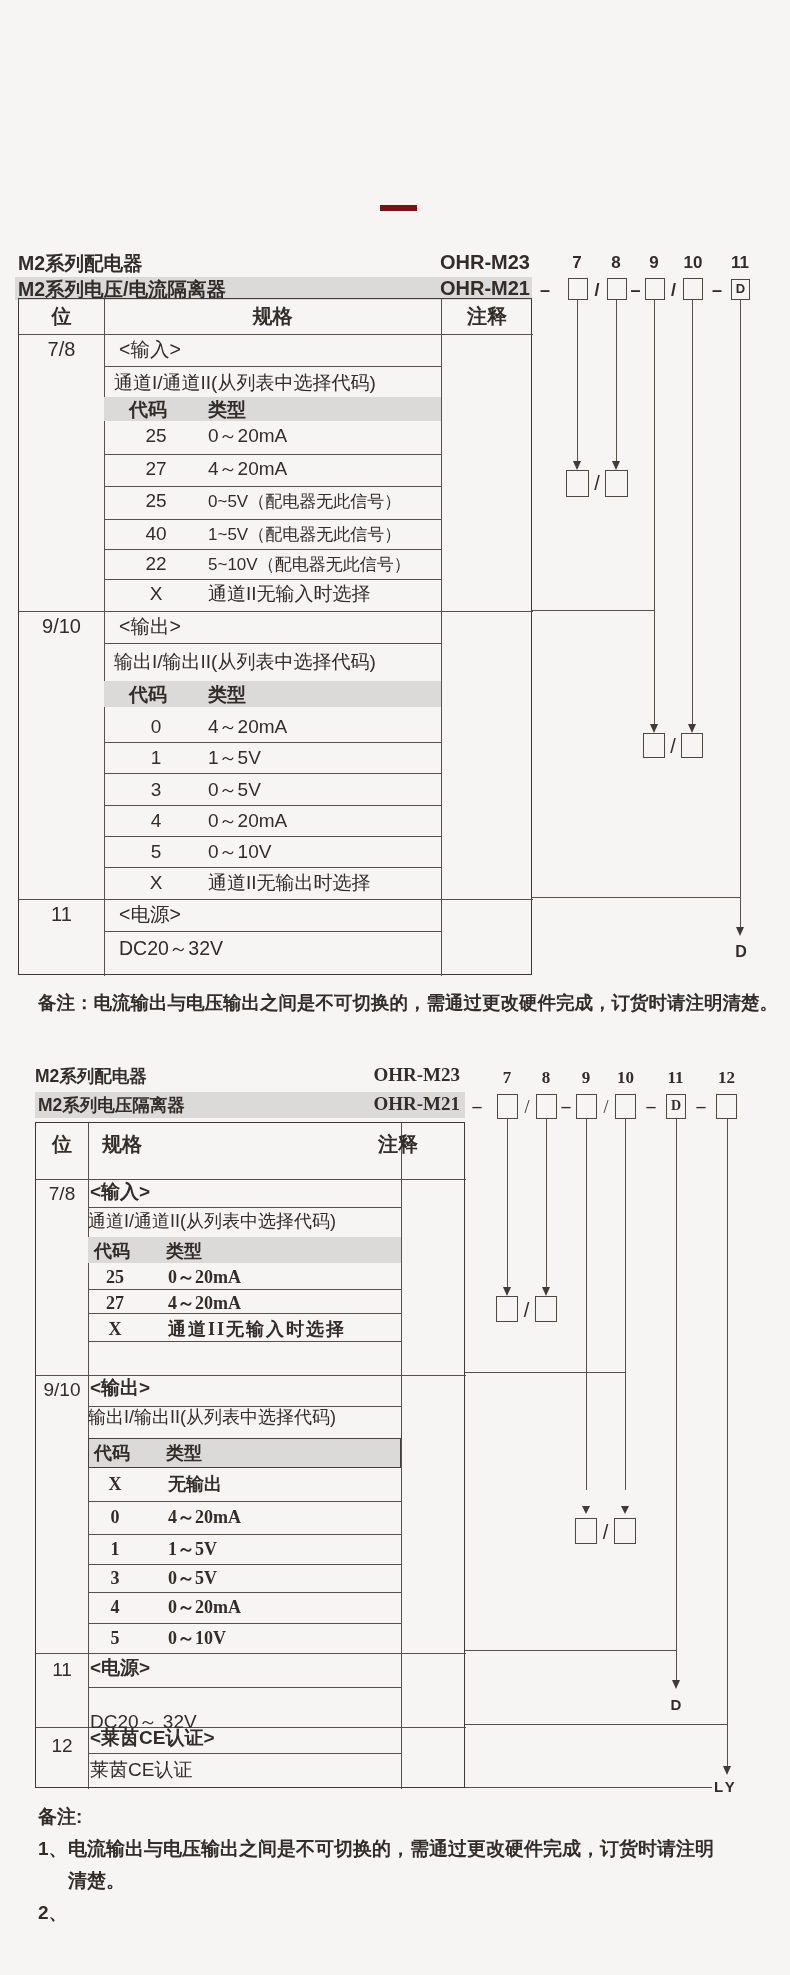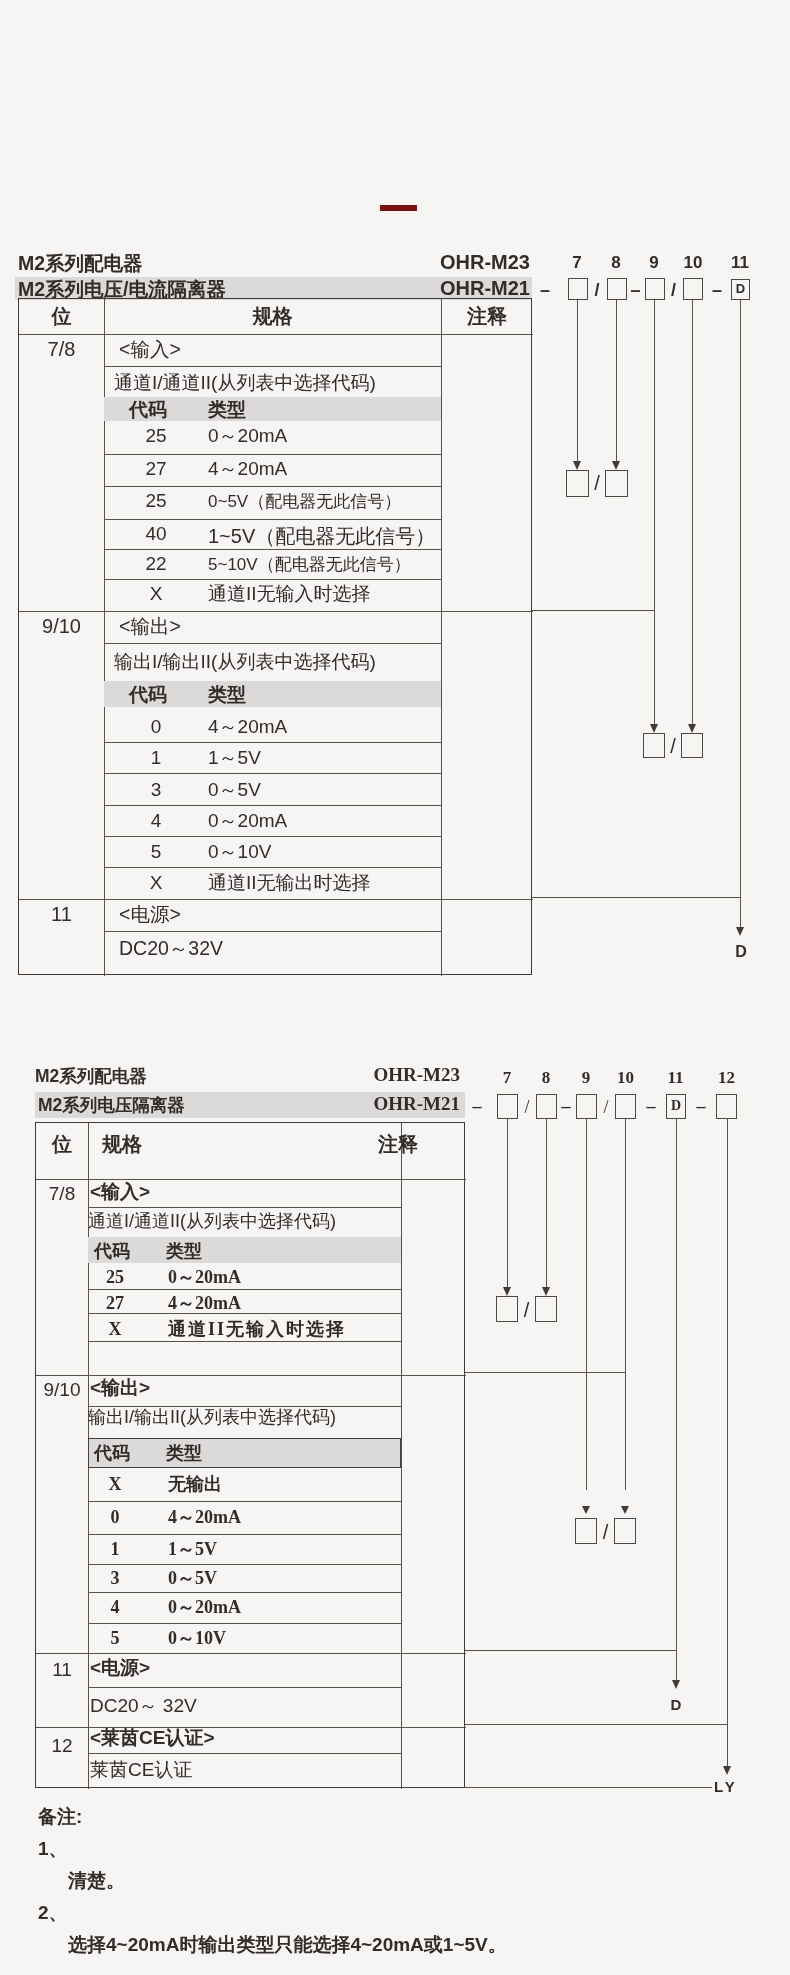--- a/index.html
+++ b/index.html
@@ -111,21 +111,21 @@
     <div class="t f19 b6" style="left:110px;top:100px">代码</div>
     <div class="t f19 b6" style="left:189px;top:100px">类型</div>
 
     <div class="t f19 b5 ctr" style="left:117px;top:126px;width:40px">25</div>
     <div class="t f19 b5" style="left:189px;top:126px">0～20mA</div>
     <div class="t f19 b5 ctr" style="left:117px;top:159px;width:40px">27</div>
     <div class="t f19 b5" style="left:189px;top:159px">4～20mA</div>
     <div class="t f19 b5 ctr" style="left:117px;top:191px;width:40px">25</div>
     <div class="t b5" style="left:189px;top:193px;font-size:17px">0~5V（配电器无此信号）</div>
     <div class="t f19 b5 ctr" style="left:117px;top:224px;width:40px">40</div>
-    <div class="t b5" style="left:189px;top:226px;font-size:20px">1~5V（配电器无此信号）</div>
+    <div class="t b5" style="left:189px;top:226px;font-size:17px">1~5V（配电器无此信号）</div>
     <div class="t f19 b5 ctr" style="left:117px;top:254px;width:40px">22</div>
     <div class="t b5" style="left:189px;top:256px;font-size:17px">5~10V（配电器无此信号）</div>
     <div class="t f19 b5 ctr" style="left:117px;top:284px;width:40px">X</div>
     <div class="t f19 b5" style="left:189px;top:284px">通道II无输入时选择</div>
 
     <div class="t f20 b5 ctr" style="left:0;top:316px;width:85px">9/10</div>
     <div class="t f195 b5" style="left:100px;top:316px">&lt;输出&gt;</div>
     <div class="t f19 b5" style="left:95px;top:352px">输出I/输出II(从列表中选择代码)</div>
     <div class="t f19 b6" style="left:110px;top:385px">代码</div>
     <div class="t f19 b6" style="left:189px;top:385px">类型</div>
@@ -141,20 +141,21 @@
     <div class="t f19 b5 ctr" style="left:117px;top:542px;width:40px">5</div>
     <div class="t f19 b5" style="left:189px;top:542px">0～10V</div>
     <div class="t f19 b5 ctr" style="left:117px;top:573px;width:40px">X</div>
     <div class="t f19 b5" style="left:189px;top:573px">通道II无输出时选择</div>
 
     <div class="t f20 b5 ctr" style="left:0;top:604px;width:85px">11</div>
     <div class="t f195 b5" style="left:100px;top:604px">&lt;电源&gt;</div>
     <div class="t f195 b5" style="left:100px;top:638px">DC20～32V</div>
   </div>
 
+  <div class="t b6" style="left:38px;top:992px;font-size:18.5px">备注：电流输出与电压输出之间是不可切换的，需通过更改硬件完成，订货时请注明清楚。</div>
 
   <div class="t f175 b6" style="left:35px;top:1066px">M2系列配电器</div>
   <div class="t serif b7 rgt" style="left:360px;top:1064px;width:100px;font-size:19px">OHR-M23</div>
   <div class="gb" style="left:35px;top:1092px;width:430px;height:26px"></div>
   <div class="t f175 b6" style="left:38px;top:1095px">M2系列电压隔离器</div>
   <div class="t serif b7 rgt" style="left:360px;top:1093px;width:100px;font-size:19px">OHR-M21</div>
 
   <div class="t serif b7 ctr f17" style="left:497px;top:1068px;width:20px">7</div>
   <div class="t serif b7 ctr f17" style="left:536px;top:1068px;width:20px">8</div>
   <div class="t serif b7 ctr f17" style="left:576px;top:1068px;width:20px">9</div>
@@ -259,26 +260,26 @@
     <div class="t serif b6 f18" style="left:132px;top:416px">1～5V</div>
     <div class="t serif b6 ctr f18" style="left:58px;top:445px;width:42px">3</div>
     <div class="t serif b6 f18" style="left:132px;top:445px">0～5V</div>
     <div class="t serif b6 ctr f18" style="left:58px;top:474px;width:42px">4</div>
     <div class="t serif b6 f18" style="left:132px;top:474px">0～20mA</div>
     <div class="t serif b6 ctr f18" style="left:58px;top:505px;width:42px">5</div>
     <div class="t serif b6 f18" style="left:132px;top:505px">0～10V</div>
 
     <div class="t f19 b5 ctr" style="left:0;top:536px;width:52px">11</div>
     <div class="t f19 b7" style="left:54px;top:534px">&lt;电源&gt;</div>
-    <div class="t f19 b5" style="left:54px;top:572px">DC20～ 32V</div>
+    <div class="t f19 b5" style="left:54px;top:588px">DC20～ 32V</div>
 
     <div class="t f19 b5 ctr" style="left:0;top:612px;width:52px">12</div>
     <div class="t f19 b7" style="left:54px;top:604px">&lt;莱茵CE认证&gt;</div>
     <div class="t f19 b5" style="left:54px;top:636px">莱茵CE认证</div>
   </div>
 
   <div class="t f19 b7" style="left:38px;top:1806px">备注:</div>
   <div class="t f19 b6" style="left:38px;top:1838px">1、</div>
+  <div class="t f19 b6" style="left:68px;top:1838px">电流输出与电压输出之间是不可切换的，需通过更改硬件完成，订货时请注明</div>
   <div class="t f19 b6" style="left:68px;top:1870px">清楚。</div>
   <div class="t f19 b6" style="left:38px;top:1902px">2、</div>
-  <div class="t f19 b6" style="left:68px;top:1934px">选择4~20mA时输出类型只能选择4~20mA或1~5V。</div>
 
 </div>
 
 </body></html>

